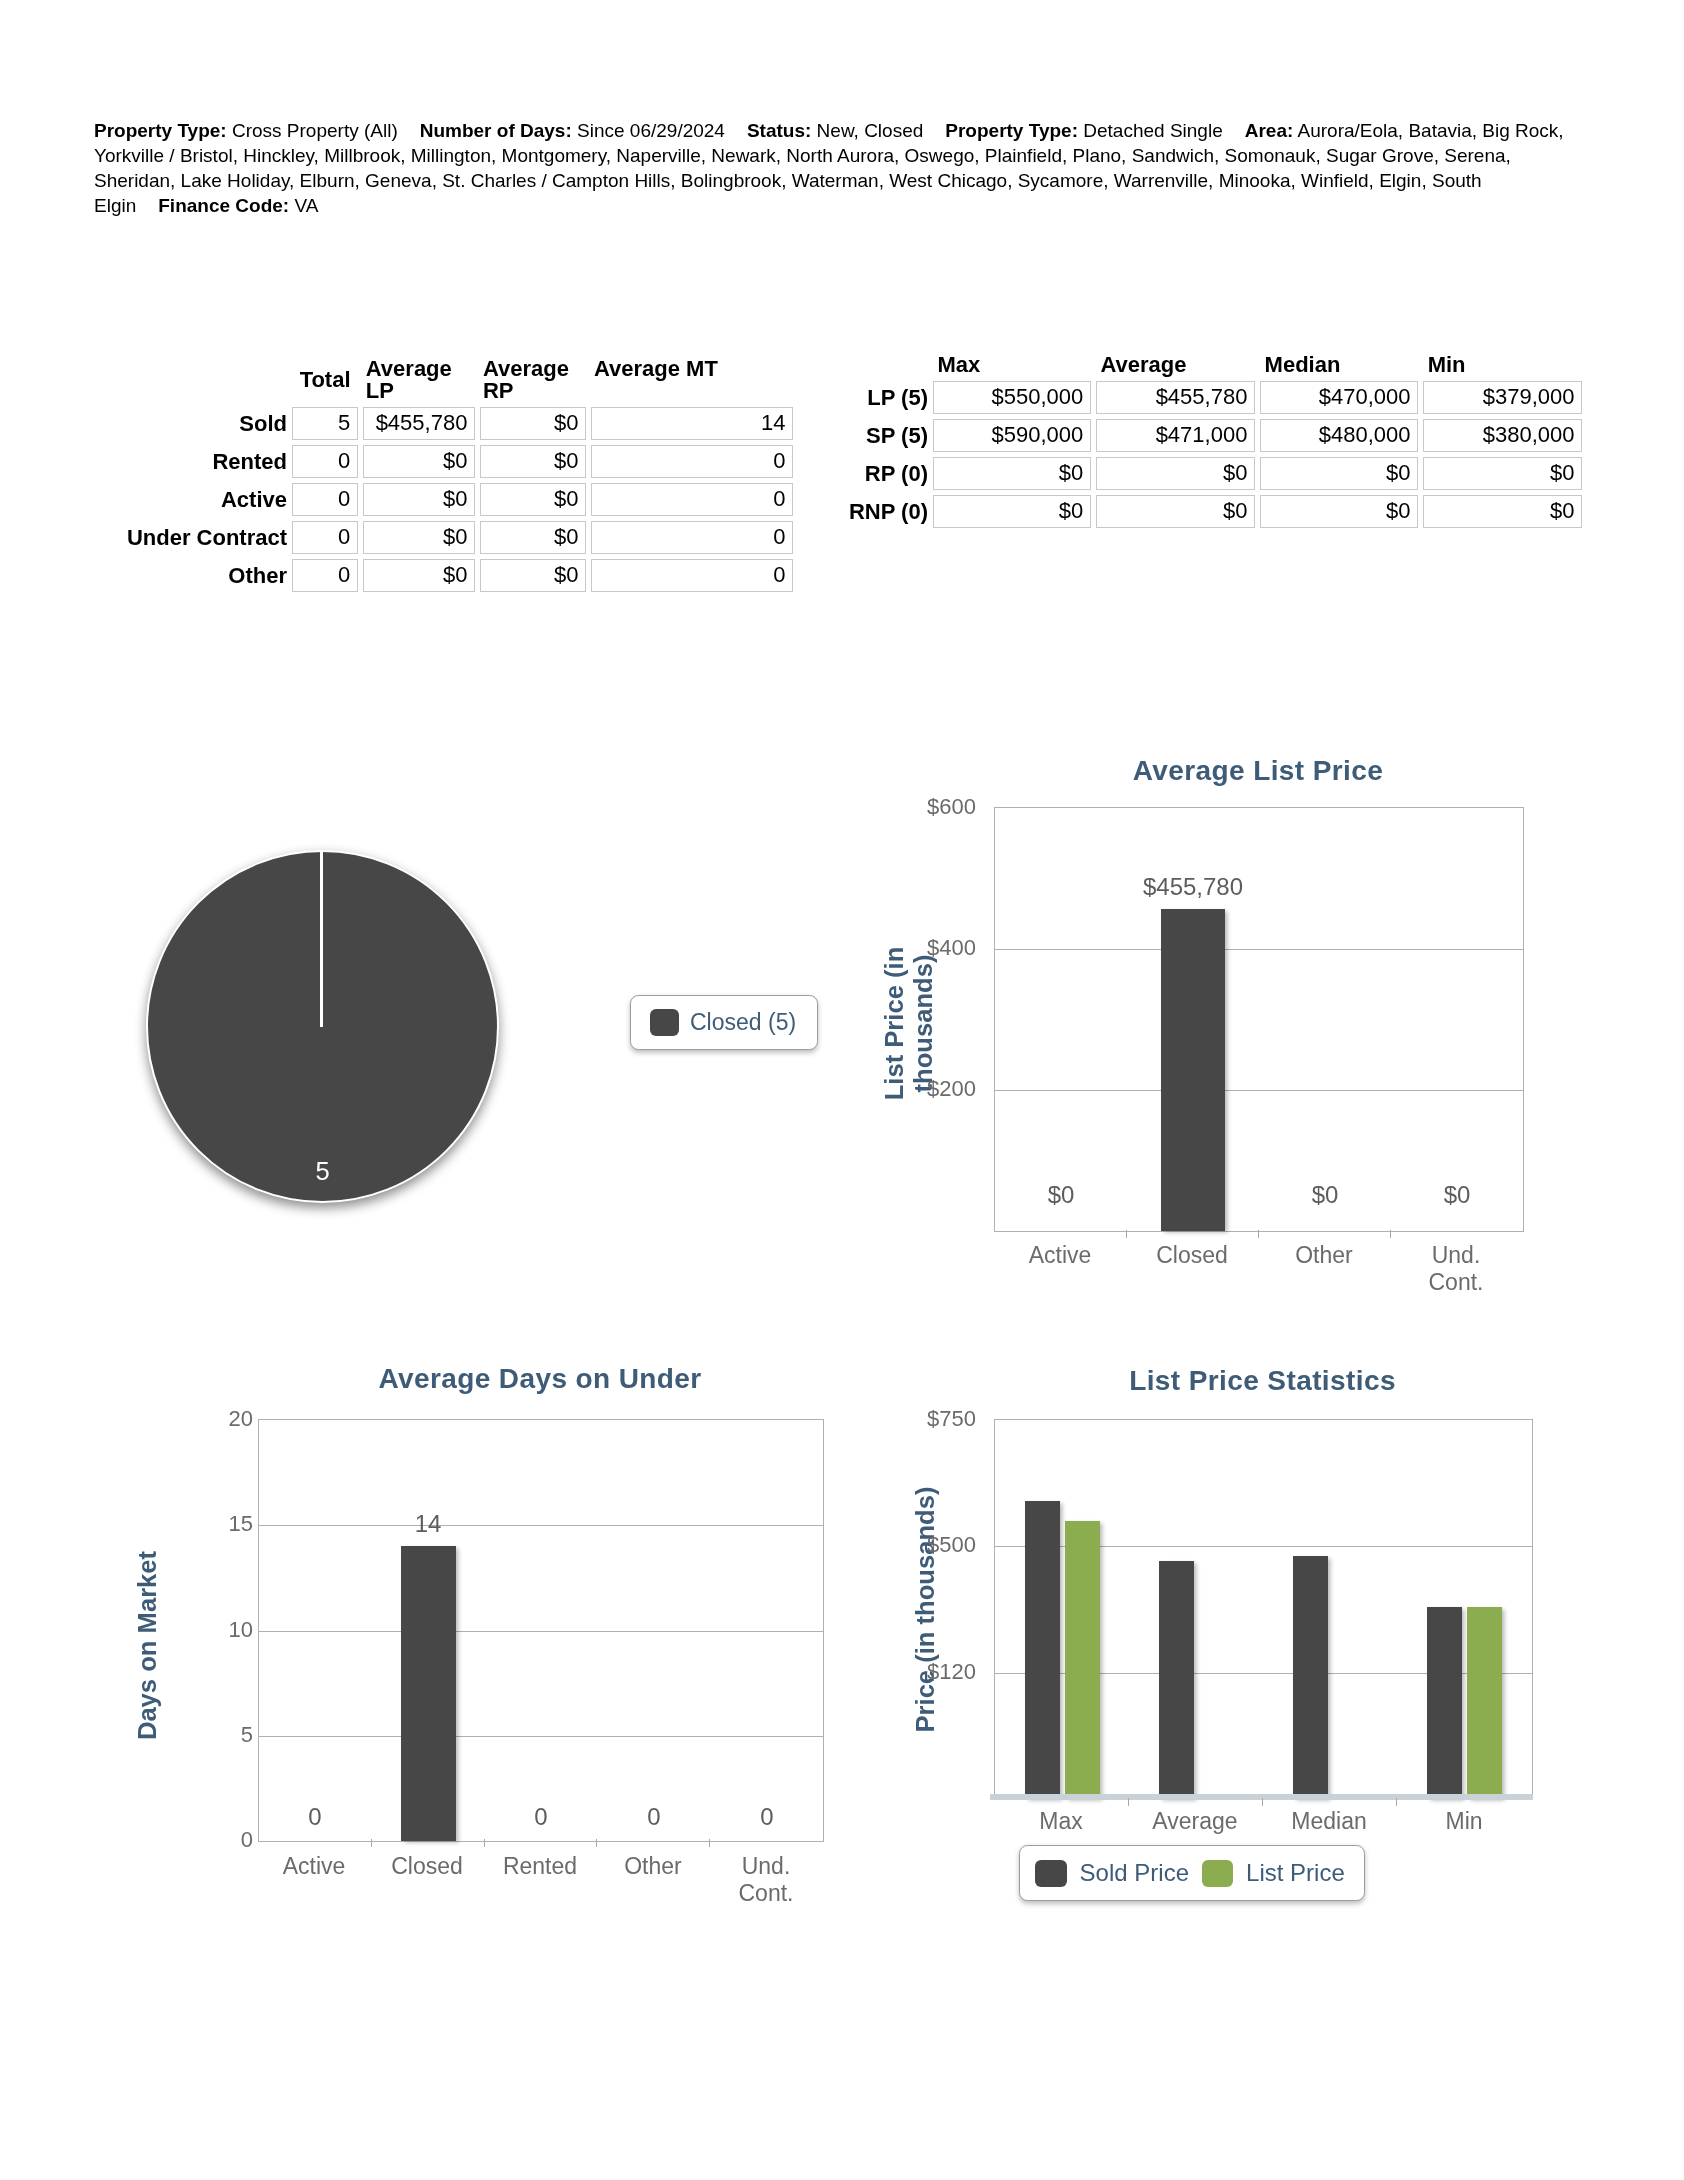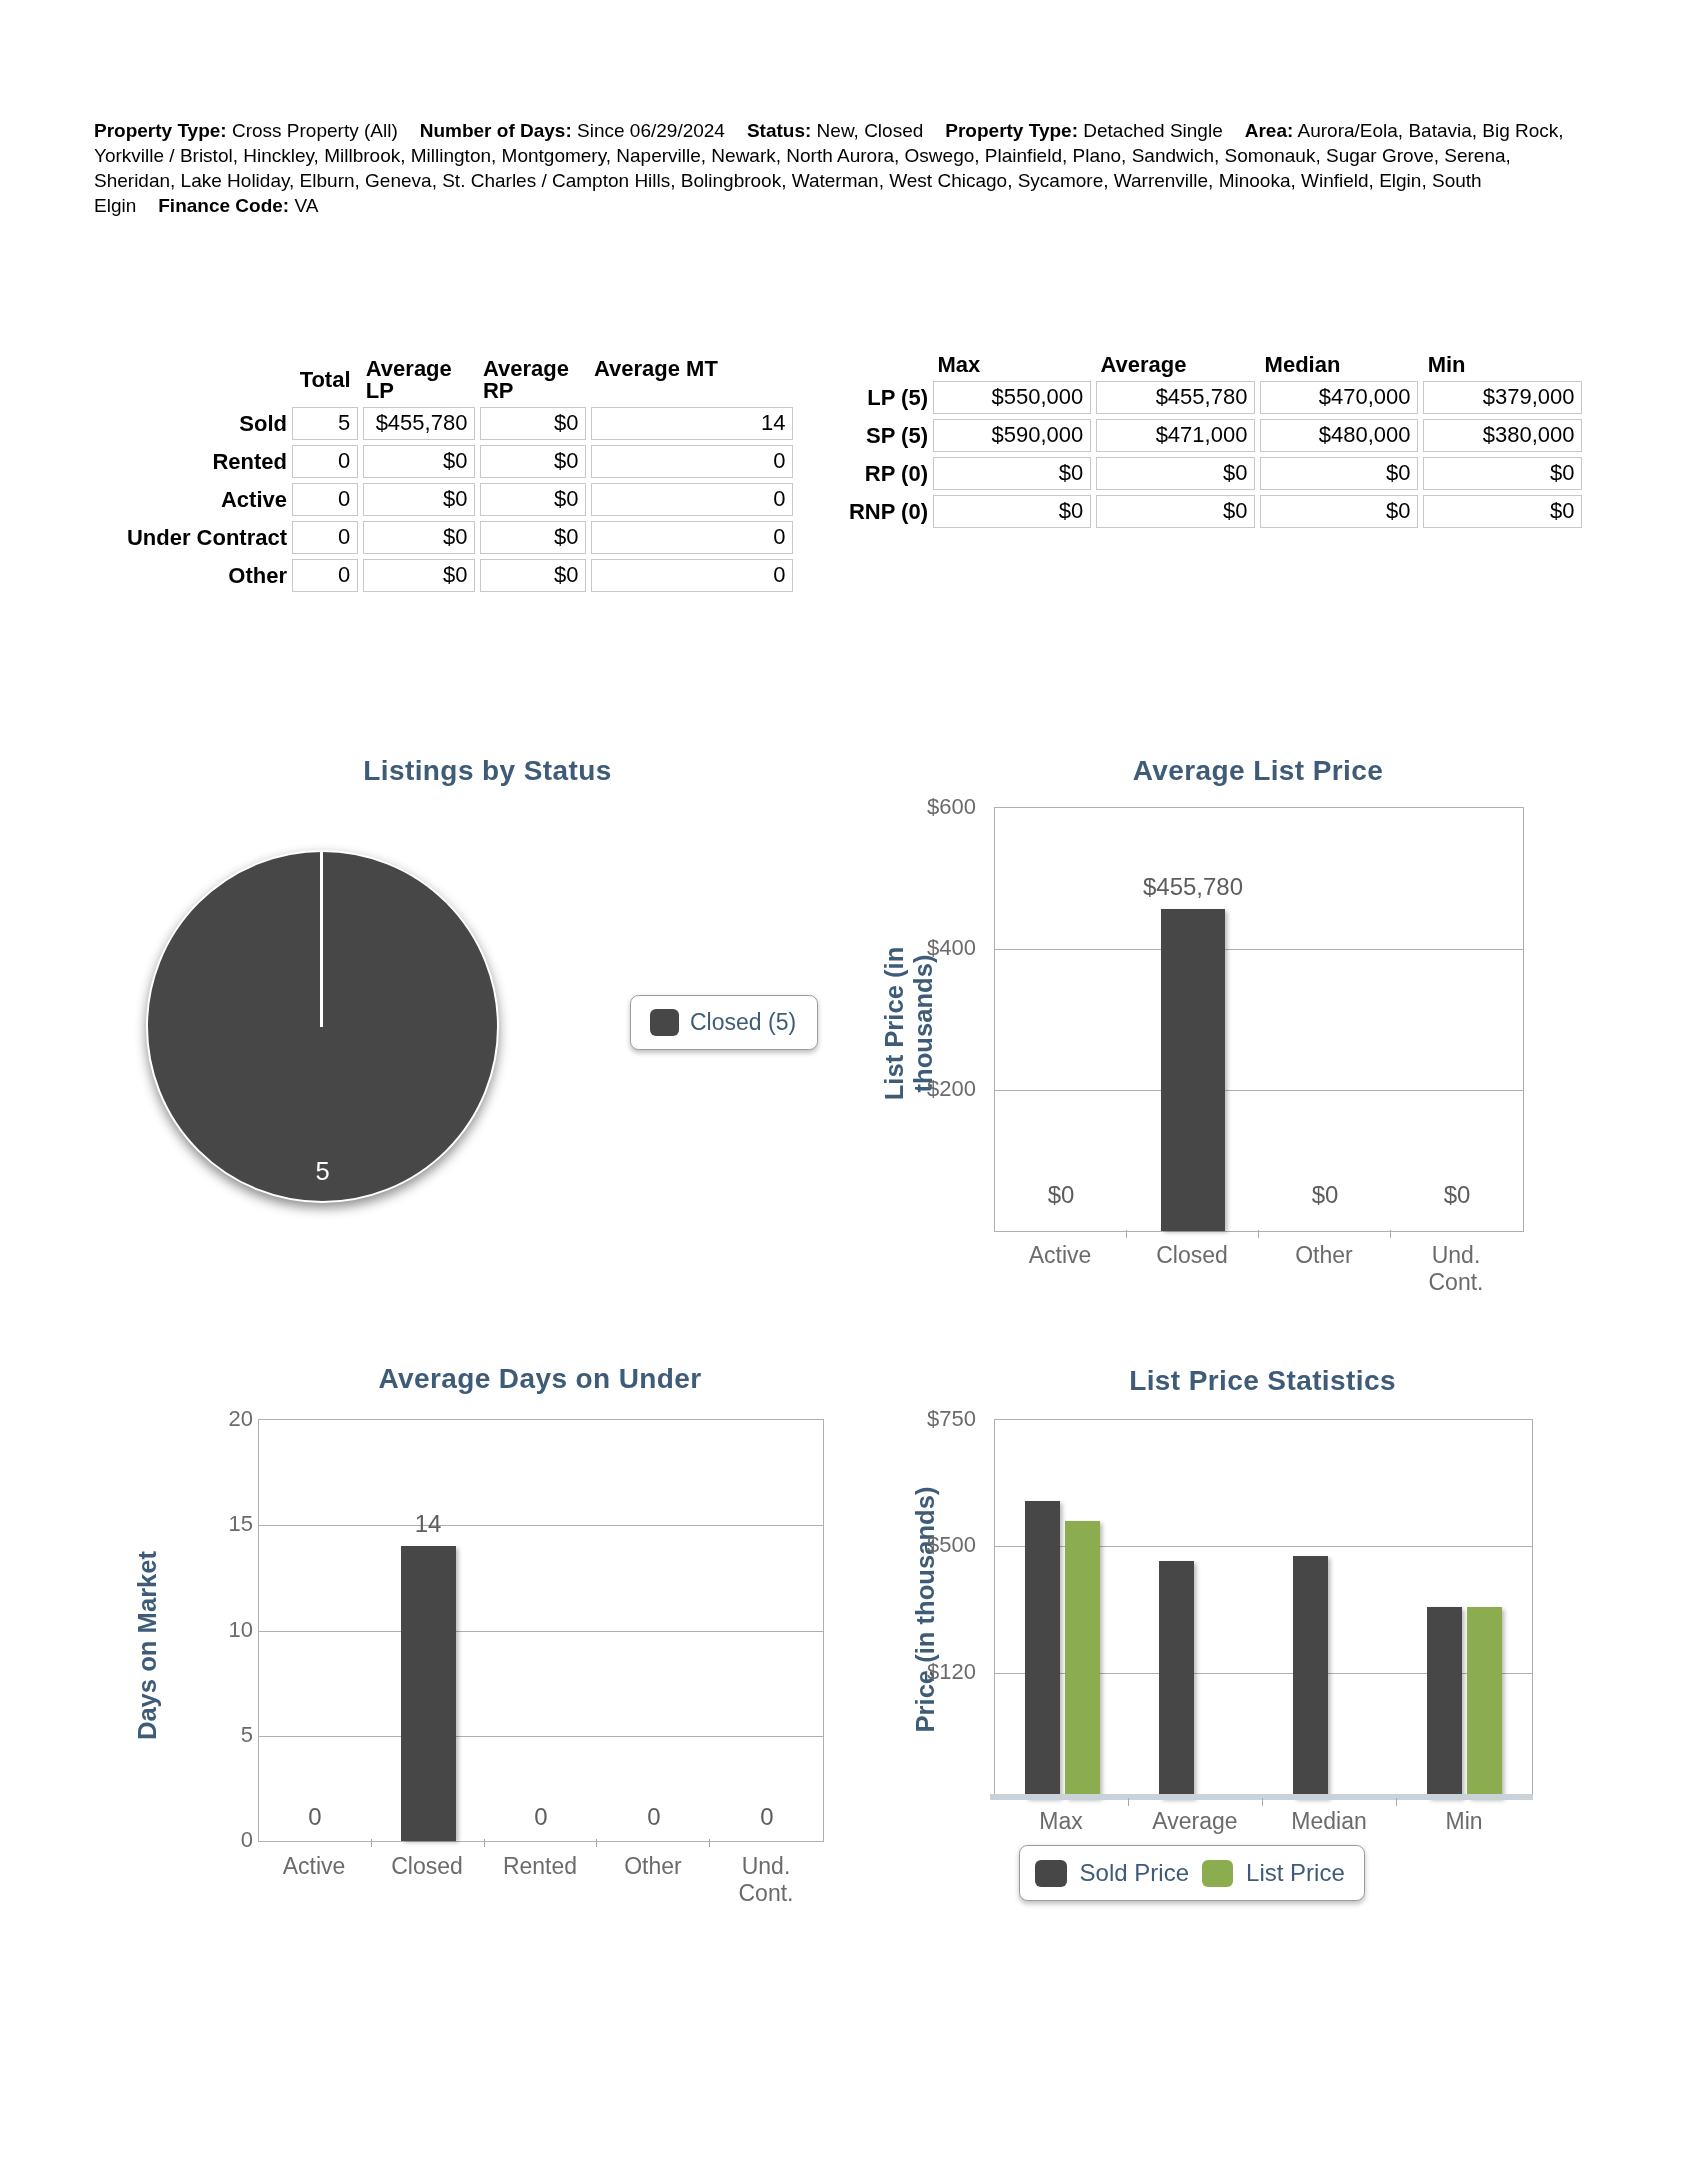--- a/index.html
+++ b/index.html
@@ -149,21 +149,20 @@
       <div class="tbl-cell">$0</div>
       <div class="tbl-cell">$0</div>
       <div class="tbl-rowlabel">RNP (0)</div>
       <div class="tbl-cell">$0</div>
       <div class="tbl-cell">$0</div>
       <div class="tbl-cell">$0</div>
       <div class="tbl-cell">$0</div>
     </div>
 
   <div class="chart c1">
-    <div class="ctitle">Listings by Status</div>
     <div class="pie" style="background: rgb(71, 71, 71);">
       <div class="pie-divider"></div>
       <div class="pie-label">5</div>
     </div>
     <div class="legend">
         <span class="lg-swatch" style="background: rgb(71, 71, 71);"></span>
         <span class="lg-label">Closed (5)</span>
       </div>
   </div>
 

